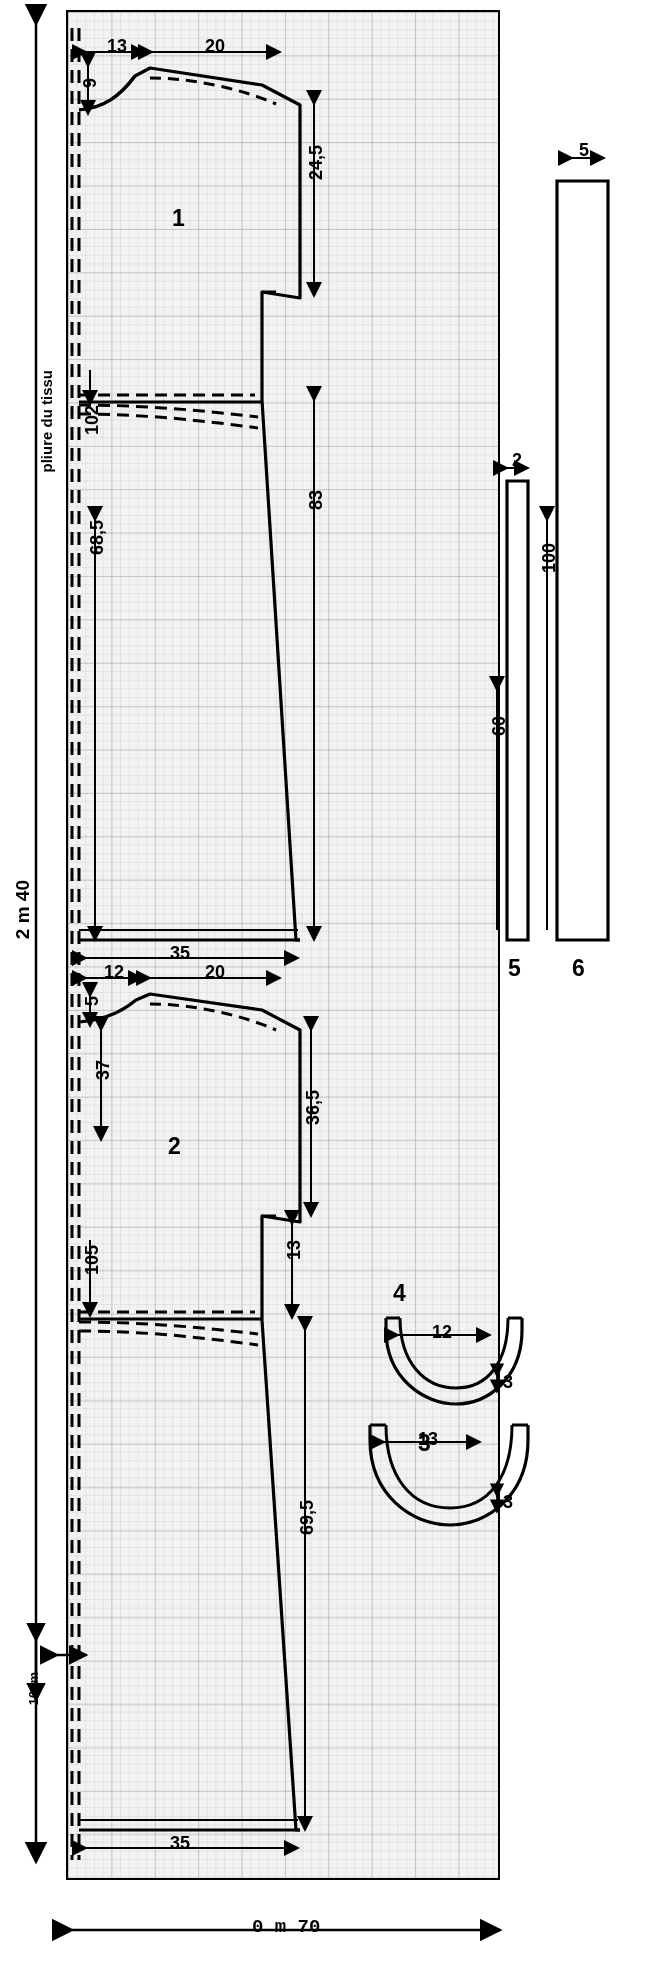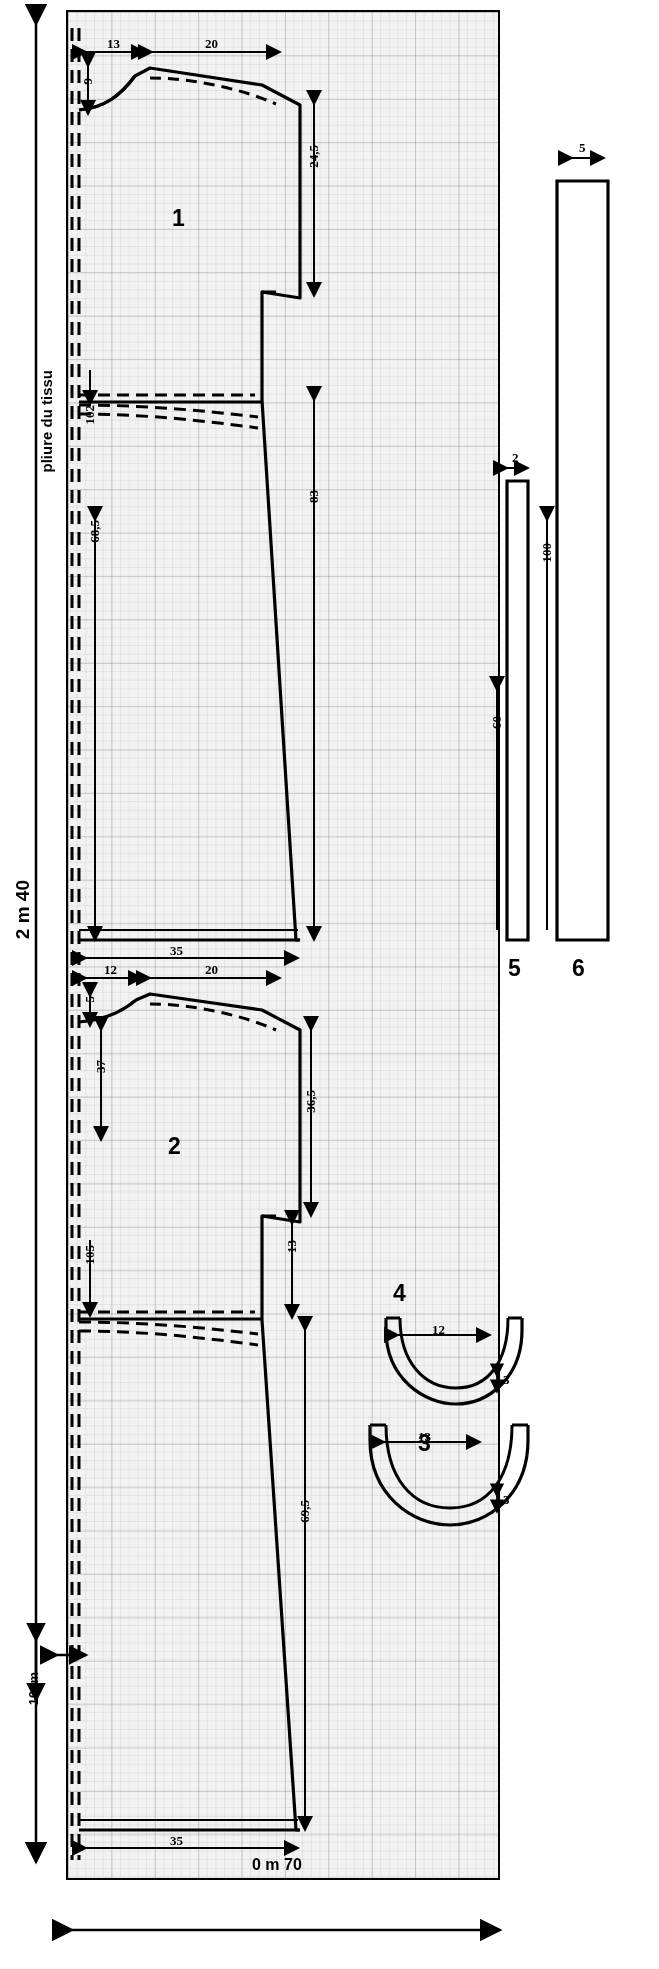--- a/index.html
+++ b/index.html
@@ -16,21 +16,21 @@
       linear-gradient(to bottom, rgba(120,120,120,0.30) 1px, transparent 1px),
       linear-gradient(to right, rgba(150,150,150,0.16) 1px, transparent 1px),
       linear-gradient(to bottom, rgba(150,150,150,0.16) 1px, transparent 1px);
     background-size:43.4px 43.4px, 43.4px 43.4px, 8.68px 8.68px, 8.68px 8.68px;
     border:2px solid #000;
     box-sizing:border-box;
   }
 
   
   .lbl{position:absolute;color:#000;font-weight:bold;white-space:nowrap;}
-  .num{font-size:13px;font-weight:bold;font-family:Liberation Serif, serif;}
+  .num{font-size:18px;font-weight:bold;}
   .pieceno{font-size:23px;font-weight:bold;}
   .vert{writing-mode:vertical-rl;transform:rotate(180deg);}
   svg{position:absolute;left:0;top:0;overflow:visible;}
 </style>
 </head>
 <body>
 
 <div id="page">
 
   <div class="fabric"></div>
@@ -137,21 +137,21 @@
     <path d="M386,1425 C386,1478 412,1508 450,1508 C488,1508 512,1478 512,1425" stroke="#000" stroke-width="3" fill="none"></path>
     <path d="M370,1425 L386,1425 M512,1425 L528,1425" stroke="#000" stroke-width="3.2" fill="none"></path>
     <line x1="384" y1="1442" x2="480" y2="1442" stroke="#000" stroke-width="2" marker-start="url(#ahs)" marker-end="url(#ahs)"></line>
     <line x1="497" y1="1496" x2="497" y2="1512" stroke="#000" stroke-width="1.8" marker-start="url(#ahs)" marker-end="url(#ahs)"></line>
   </svg>
 
   <div class="lbl vert" style="left:38px;top:370px;font-size:15px;">pliure du tissu</div>
 
   <div class="lbl vert" style="left:12px;top:880px;font-size:19px;">2 m 40</div>
 
-  <div class="lbl" style="left:252px;top:1856px;font-size:16px;">0 m 70</div>
+  <div class="lbl" style="left:252px;top:1916px;font-size:19px;font-family:Liberation Mono, monospace;">0 m 70</div>
 
   <div class="lbl vert" style="left:26px;top:1672px;font-size:13px;">10cm</div>
 
   <div class="lbl pieceno" style="left:172px;top:205px;">1</div>
   <div class="lbl pieceno" style="left:168px;top:1133px;">2</div>
   <div class="lbl pieceno" style="left:418px;top:1430px;">3</div>
   <div class="lbl pieceno" style="left:393px;top:1280px;">4</div>
   <div class="lbl pieceno" style="left:508px;top:955px;">5</div>
   <div class="lbl pieceno" style="left:572px;top:955px;">6</div>
 

